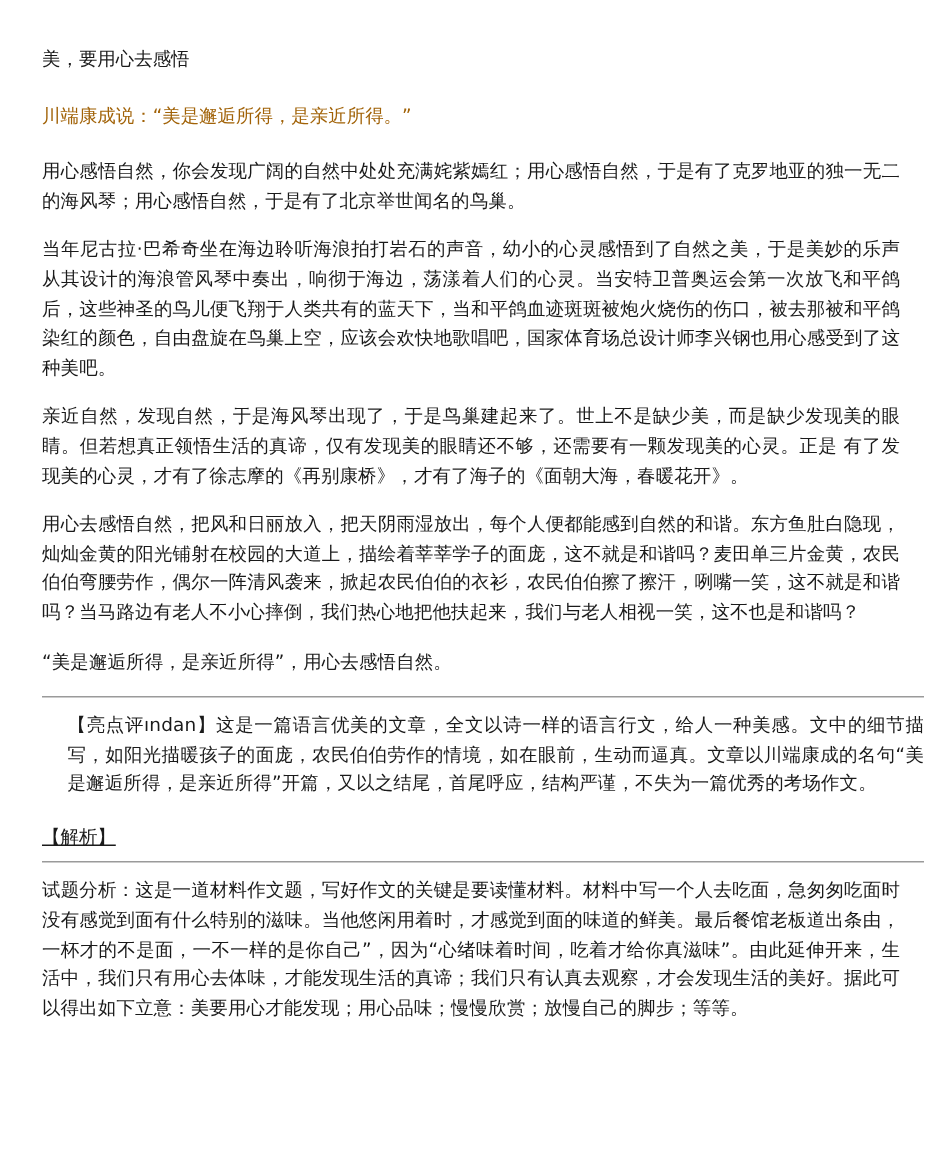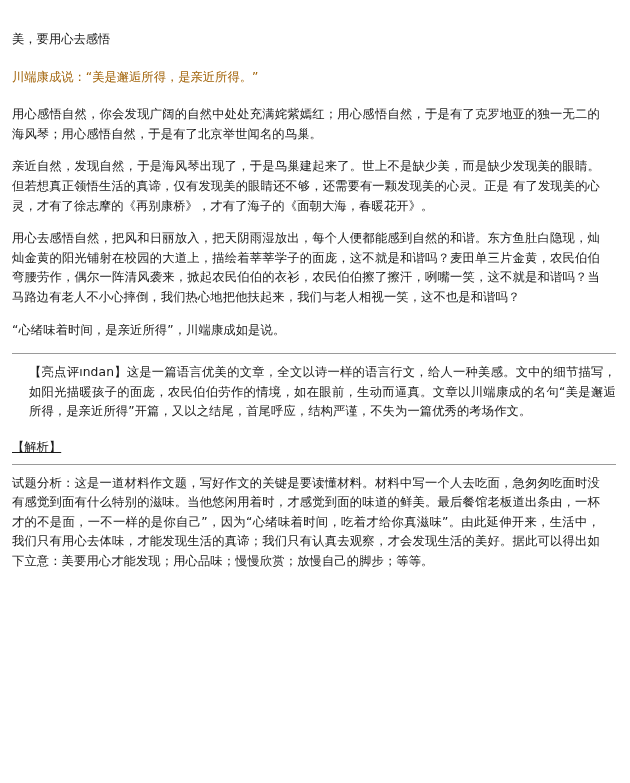--- a/index.html
+++ b/index.html
@@ -10,21 +10,21 @@
   body {
     width: 630px;
     height: 783px;
     font-family: "DejaVu Sans", "Liberation Sans", sans-serif;
     color: #1a1a1a;
   }
   .page {
     width: 630px;
     height: 783px;
     box-sizing: border-box;
-    padding: 30px 14px 10px 12px;
+    padding: 30px 14px 10px 28px;
     position: relative;
     overflow: hidden;
   }
   .para {
     font-size: 12.3px;
     line-height: 19.6px;
     text-align: justify;
     text-justify: inter-ideograph;
     margin: 0 16px 13px 0;
     letter-spacing: 0.1px;
@@ -68,23 +68,24 @@
 </head>
 <body>
 
 <div class="page">
 
   <div class="title-line">美，要用心去感悟</div>
 
   <div class="quote-line">川端康成说：“美是邂逅所得，是亲近所得。”</div>
 
   <p class="para">用心感悟自然，你会发现广阔的自然中处处充满姹紫嫣红；用心感悟自然，于是有了克罗地亚的独一无二的海风琴；用心感悟自然，于是有了北京举世闻名的鸟巢。</p>
+  <p class="para">当年尼古拉·巴希奇坐在海边聆听海浪拍打岩石的声音，幼小的心灵感悟到了自然之美，于是美妙的乐声从其设计的海浪管风琴中奏出，响彻于海边，荡漾着人们的心灵。当安特卫普奥运会第一次放飞和平鸽后，这些神圣的鸟儿便飞翔于人类共有的蓝天下，当和平鸽血迹斑斑被炮火烧伤的伤口，被去那被和平鸽染红的颜色，自由盘旋在鸟巢上空，应该会欢快地歌唱吧，国家体育场总设计师李兴钢也用心感受到了这种美吧。</p>
   <p class="para">亲近自然，发现自然，于是海风琴出现了，于是鸟巢建起来了。世上不是缺少美，而是缺少发现美的眼睛。但若想真正领悟生活的真谛，仅有发现美的眼睛还不够，还需要有一颗发现美的心灵。正是 有了发现美的心灵，才有了徐志摩的《再别康桥》，才有了海子的《面朝大海，春暖花开》。</p>
   <p class="para">用心去感悟自然，把风和日丽放入，把天阴雨湿放出，每个人便都能感到自然的和谐。东方鱼肚白隐现，灿灿金黄的阳光铺射在校园的大道上，描绘着莘莘学子的面庞，这不就是和谐吗？麦田单三片金黄，农民伯伯弯腰劳作，偶尔一阵清风袭来，掀起农民伯伯的衣衫，农民伯伯擦了擦汗，咧嘴一笑，这不就是和谐吗？当马路边有老人不小心摔倒，我们热心地把他扶起来，我们与老人相视一笑，这不也是和谐吗？</p>
-  <p class="para">“心绪味着时间，是亲近所得”，川端康成如是说。</p>
+  <p class="para">“美是邂逅所得，是亲近所得”，用心去感悟自然。</p>
 
   <hr class="hr">
 
   <div class="block-with-head">
     <p class="para"><span class="head-inline">【亮点评ından】</span><span>这是一篇语言优美的文章，全文以诗一样的语言行文，给人一种美感。文中的细节描写，如阳光描暖孩子的面庞，农民伯伯劳作的情境，如在眼前，生动而逼真。文章以川端康成的名句“美是邂逅所得，是亲近所得”开篇，又以之结尾，首尾呼应，结构严谨，不失为一篇优秀的考场作文。</span></p>
   </div>
 
   <div class="spacer-sm"></div>
 
   <div class="analysis-head">【解析】</div>

